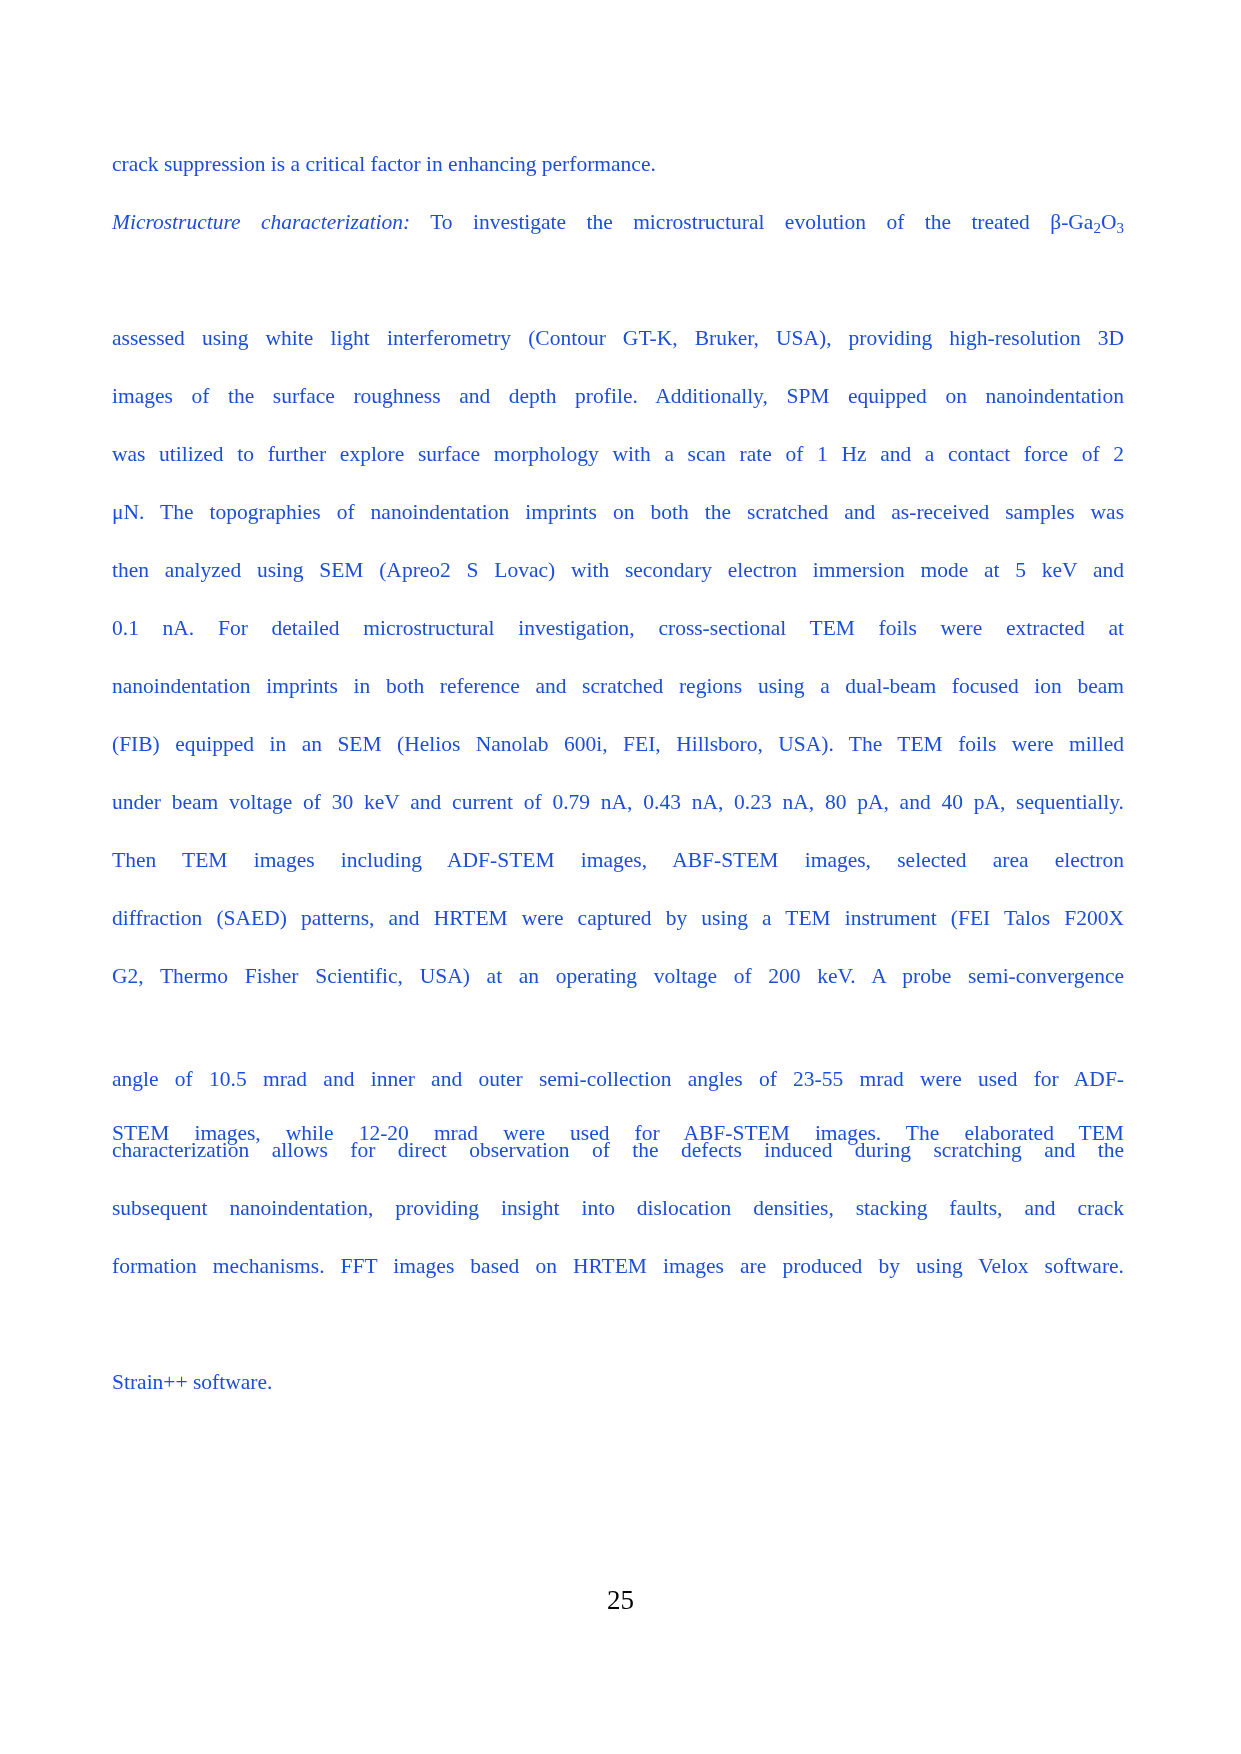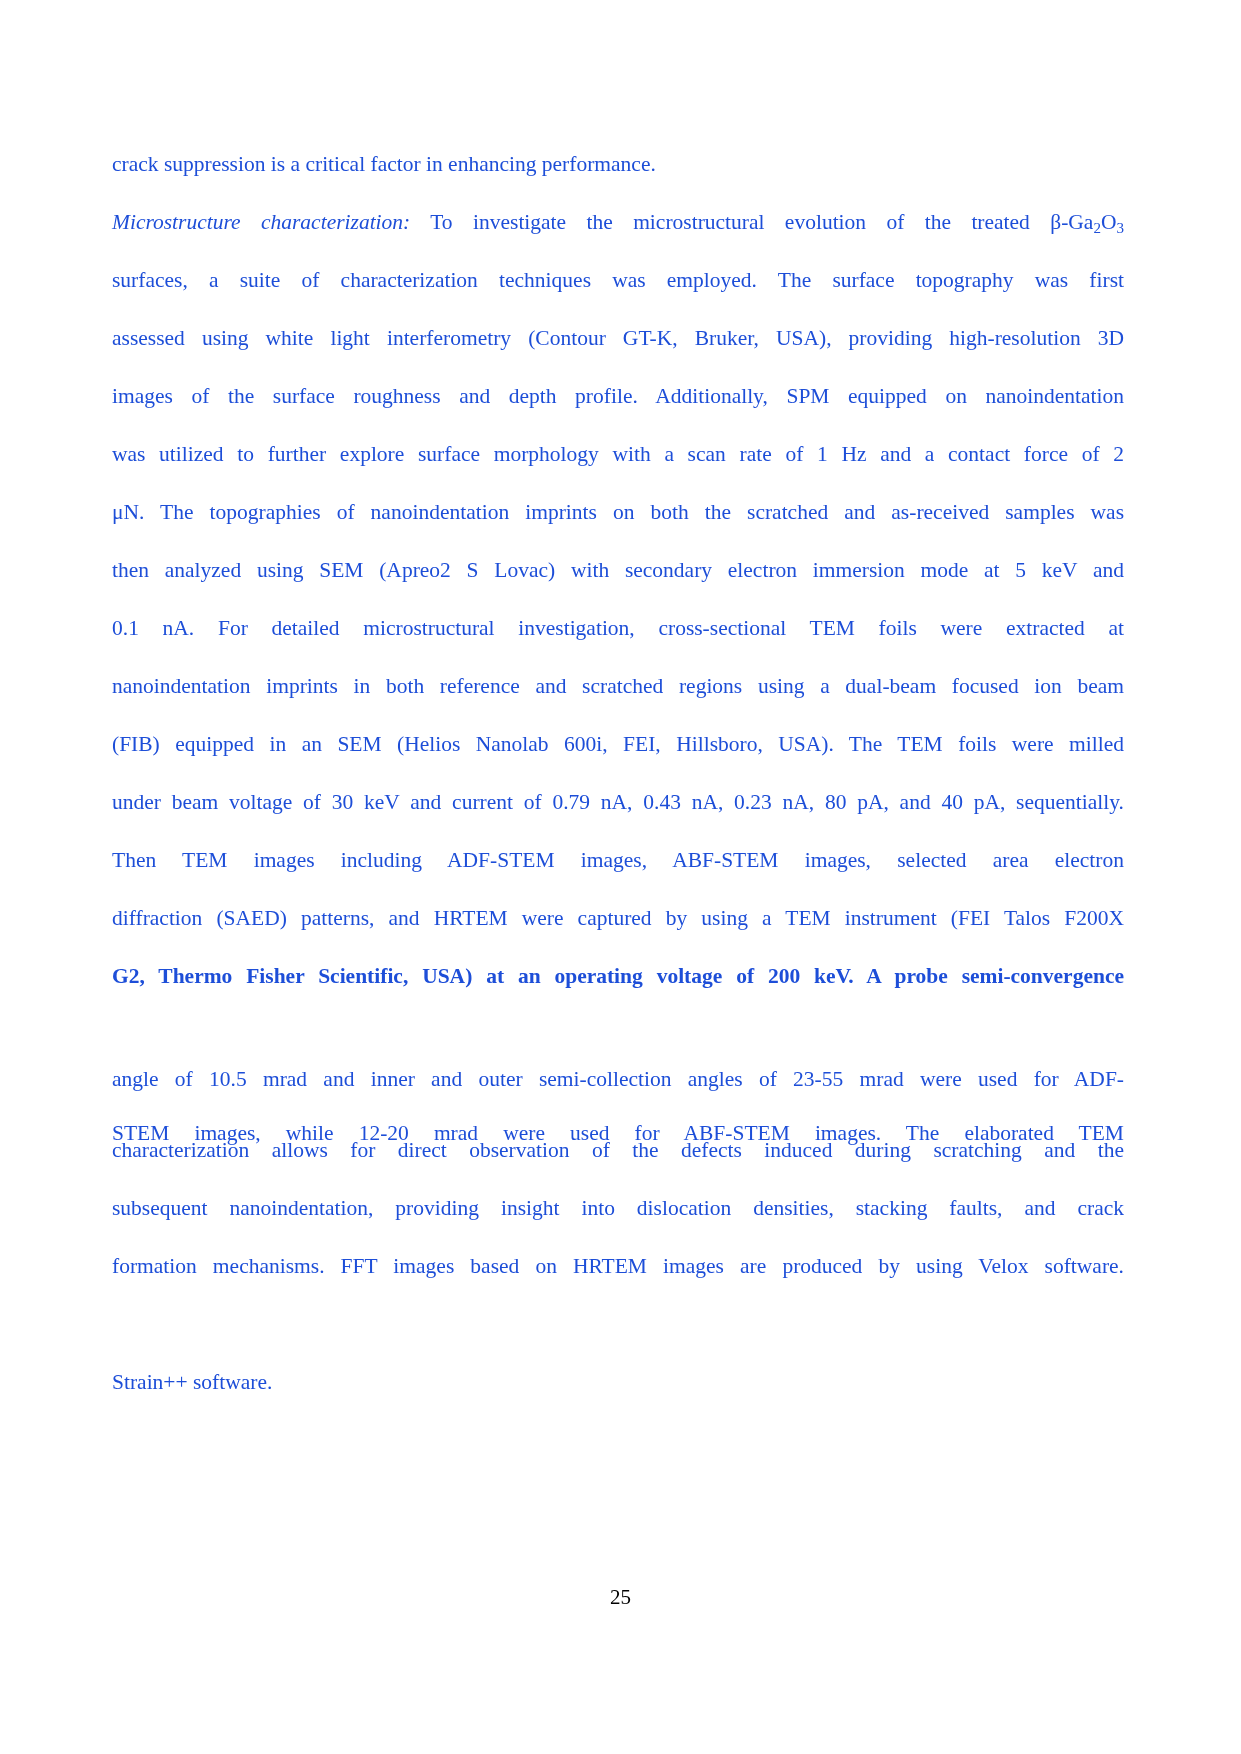--- a/index.html
+++ b/index.html
@@ -12,46 +12,45 @@
     font-family: "Liberation Serif", "DejaVu Serif", serif;
     font-size:21.5px; line-height:30px; color:#1d4ed8;
     white-space:nowrap;
   }
   .just { text-align:justify; text-align-last:justify; }
   .italic { font-style:italic; }
   sub { font-size:0.7em; vertical-align:-0.25em; line-height:0; }
   .page-number {
     position:absolute; top:1585px; left:0; width:1241px; text-align:center;
     font-family: "Liberation Serif", "DejaVu Serif", serif;
-    font-size:21px; color:#000;
+    font-size:27px; color:#000;
   }
 </style>
 </head>
 <body>
 
 <div class="page">
   <div class="line" style="top:149px;">crack suppression is a critical factor in enhancing performance.</div>
 
   <div class="line just" style="top:207px;">
     <span class="italic">Microstructure characterization:</span><span> To investigate the microstructural evolution of the treated β-Ga</span><sub>2</sub><span>O</span><sub>3</sub>
   </div>
 
-  <div class="line just" style="top:265px;">surfaces, a suite of characterization techniques was employed. The surface topography was first</div>
   <div class="line just" style="top:323px;">assessed using white light interferometry (Contour GT-K, Bruker, USA), providing high-resolution 3D</div>
   <div class="line just" style="top:381px;">images of the surface roughness and depth profile. Additionally, SPM equipped on nanoindentation</div>
   <div class="line just" style="top:439px;">was utilized to further explore surface morphology with a scan rate of 1 Hz and a contact force of 2</div>
   <div class="line just" style="top:497px;">μN. The topographies of nanoindentation imprints on both the scratched and as-received samples was</div>
   <div class="line just" style="top:555px;">then analyzed using SEM (Apreo2 S Lovac) with secondary electron immersion mode at 5 keV and</div>
   <div class="line just" style="top:613px;">0.1 nA. For detailed microstructural investigation, cross-sectional TEM foils were extracted at</div>
   <div class="line just" style="top:671px;">nanoindentation imprints in both reference and scratched regions using a dual-beam focused ion beam</div>
   <div class="line just" style="top:729px;">(FIB) equipped in an SEM (Helios Nanolab 600i, FEI, Hillsboro, USA). The TEM foils were milled</div>
   <div class="line just" style="top:787px;">under beam voltage of 30 keV and current of 0.79 nA, 0.43 nA, 0.23 nA, 80 pA, and 40 pA, sequentially.</div>
   <div class="line just" style="top:845px;">Then TEM images including ADF-STEM images, ABF-STEM images, selected area electron</div>
   <div class="line just" style="top:903px;">diffraction (SAED) patterns, and HRTEM were captured by using a TEM instrument (FEI Talos F200X</div>
-  <div class="line just" style="top:961px;font-weight:bold;">G2, Thermo Fisher Scientific, USA) at an operating voltage of 200 keV. A probe semi-convergence</div>
+  <div class="line just" style="top:961px;">G2, Thermo Fisher Scientific, USA) at an operating voltage of 200 keV. A probe semi-convergence</div>
   <div class="line just" style="top:1019px;margin-top:45px;">angle of 10.5 mrad and inner and outer semi-collection angles of 23-55 mrad were used for ADF-</div>
   <div class="line just" style="top:1118px;">STEM images, while 12-20 mrad were used for ABF-STEM images. The elaborated TEM</div>
   <div class="line just" style="top:1135px;">characterization allows for direct observation of the defects induced during scratching and the</div>
   <div class="line just" style="top:1251px;">formation mechanisms. FFT images based on HRTEM images are produced by using Velox software.</div>
   <div class="line just" style="top:1193px;">subsequent nanoindentation, providing insight into dislocation densities, stacking faults, and crack</div>
   <div class="line" style="top:1367px;">Strain++ software.</div>
 
   <div class="page-number">25</div>
 </div>
 

